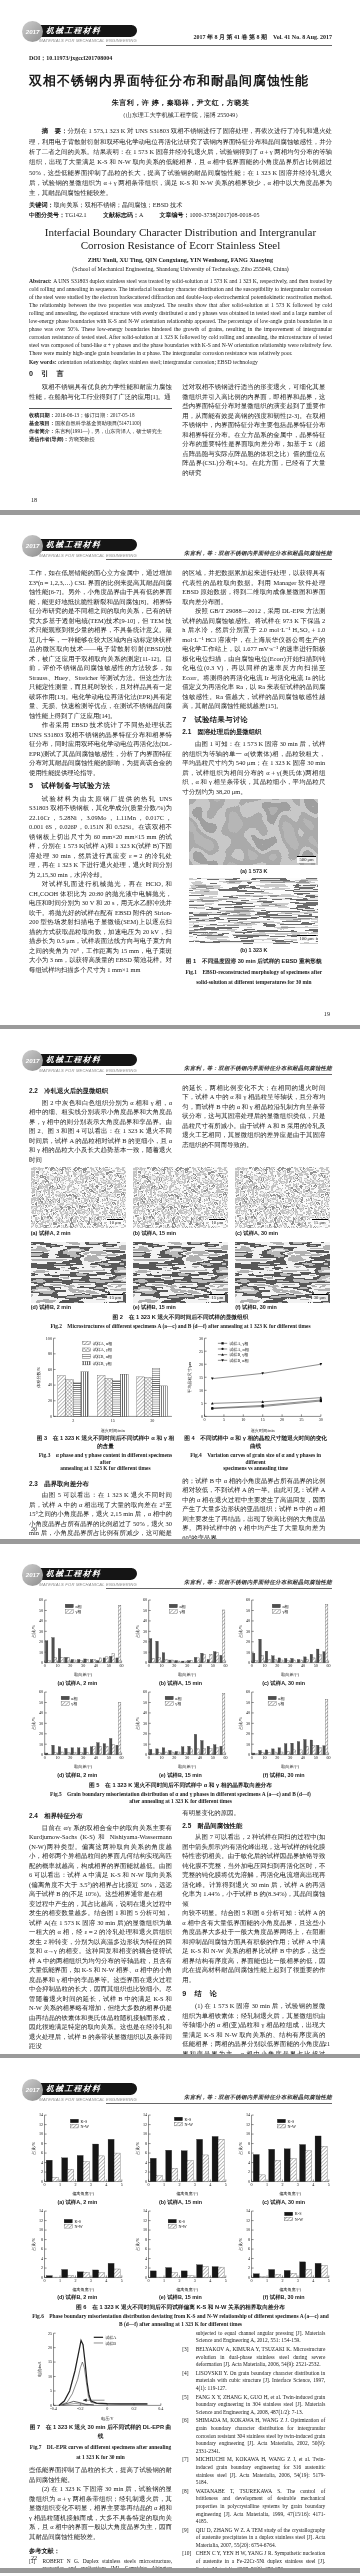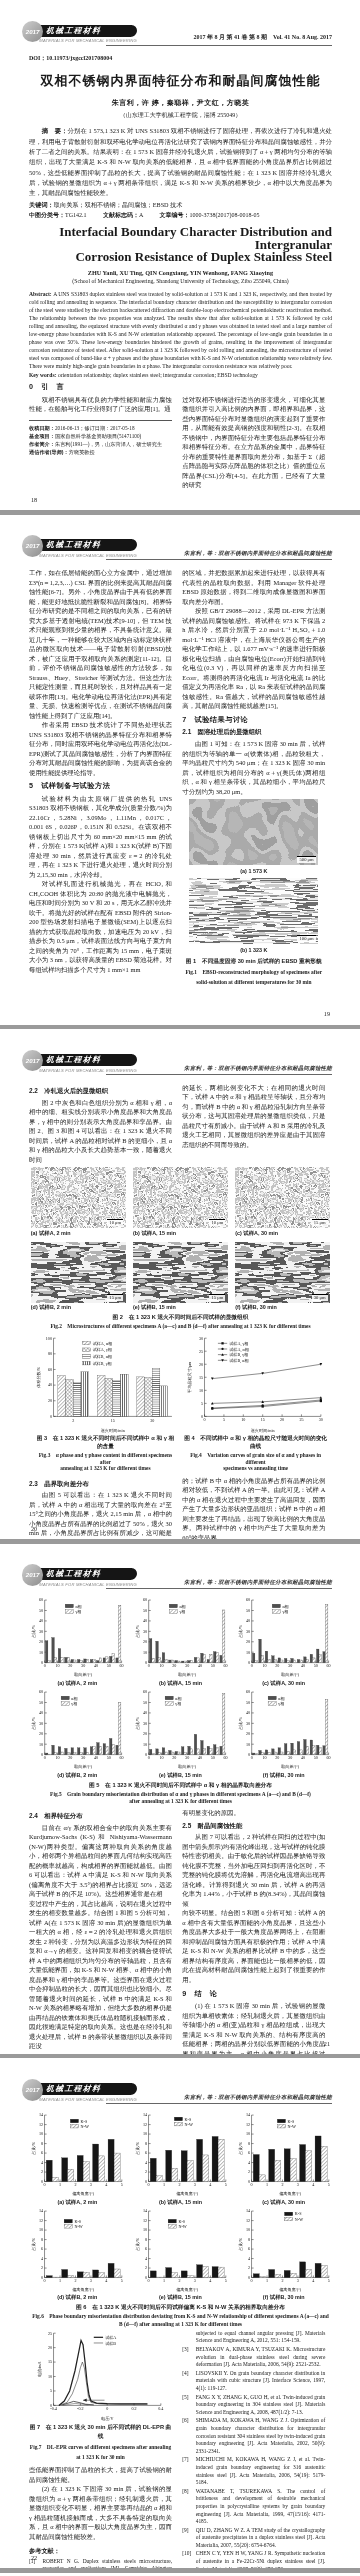--- a/index.html
+++ b/index.html
@@ -14,29 +14,29 @@
     font:italic bold 6.2px/21.6px "Liberation Sans",sans-serif;text-align:center;flex:none;position:relative;z-index:2;}
   .logo-main{margin-left:-4.1px;margin-top:4.1px;}
   .logo-banner{background:#151515;color:#fff;font:italic bold 7.7px/10.3px "Liberation Sans",sans-serif;
     padding:1px 8.2px 1px 7.2px;border-radius:1.5px 7.2px 7.2px 1.5px;letter-spacing:1.5px;transform:skewX(-4deg);}
   .logo-sub{font:italic 4.1px "Liberation Sans",sans-serif;color:#8a8a8a;letter-spacing:0.2px;margin-top:1.5px;white-space:nowrap;}
   .issue-line{position:absolute;right:0;bottom:7.2px;font-weight:bold;font-size:6px;}
   .running-title{position:absolute;right:0;bottom:7.2px;font-style:italic;font-weight:bold;font-size:5.4px;color:#333;letter-spacing:0.3px;}
   .head-rule{position:absolute;left:77px;right:0;bottom:4.1px;border-bottom:0.8px solid #666;}
   
   .doi{font-weight:bold;font-size:6px;margin:3.1px 0 9.3px;}
-  .title-cn{font-family:"Liberation Sans",sans-serif;font-weight:bold;font-size:13px;letter-spacing:1px;text-align:center;margin:3.1px 0 8.2px;}
+  .title-cn{font-family:"Liberation Sans",sans-serif;font-weight:bold;font-size:13px;letter-spacing:1px;text-align:left;margin:3.1px 0 8.2px;}
   .authors-cn{font-family:"Liberation Sans",sans-serif;font-weight:bold;font-size:7px;text-align:center;margin-bottom:3.1px;letter-spacing:0.5px;}
   .affil-cn{font-size:6px;text-align:center;margin-bottom:6.2px;}
   .abs-cn{font-size:6.4px;line-height:10.3px;text-align:justify;margin:0 0 2.1px;text-indent:2em;}
   .abs-cn b,.kw-cn b,.clc-line b{font-family:"Liberation Sans",sans-serif;}
   .kw-cn{font-size:6.2px;margin:0 0 1.5px;}
   .clc-line{font-size:6px;margin:0 0 6.2px;}
   .clc-line span{margin-right:8.2px;}
-  .title-en{font-weight:bold;font-size:13px;text-align:right;line-height:12.4px;margin:4.1px 0 5.2px;}
+  .title-en{font-weight:normal;font-size:11px;text-align:center;line-height:12.4px;margin:4.1px 0 5.2px;}
   .authors-en{font-weight:bold;font-size:6.2px;text-align:center;margin-bottom:2.6px;}
   .affil-en{font-size:5.7px;text-align:center;margin-bottom:5.2px;}
   .abs-en{font-size:5.6px;line-height:8px;text-align:justify;margin:0 0 2.1px;}
   .kw-en{font-size:5.6px;margin:0 0 4.1px;}
   
   .sec{font-family:"Liberation Sans",sans-serif;font-weight:bold;font-size:7.2px;margin:4.1px 0 3.1px;letter-spacing:0.5px;}
   .subsec{font-family:"Liberation Sans",sans-serif;font-weight:bold;font-size:6.4px;margin:3.1px 0 2.1px;}
   .twocol{display:flex;gap:10.3px;}
   .col{width:143px;flex:none;text-align:justify;font-size:6.4px;line-height:9.5px;}
   .para{margin:0;text-indent:2em;}
@@ -147,21 +147,21 @@
       <div class="issue-line">2017 年 8 月 第 41 卷 第 8 期　Vol. 41 No. 8 Aug. 2017</div>
       <div class="head-rule"></div>
     </header>
     <div class="doi">DOI：10.11973/jxgccl201708004</div>
     <h1 class="title-cn">双相不锈钢内界面特征分布和耐晶间腐蚀性能</h1>
     <div class="authors-cn">朱言利，许 婷，秦聪祥，尹文红，方晓英</div>
     <div class="affil-cn">（山东理工大学机械工程学院，淄博 255049）</div>
     <p class="abs-cn"><b>摘　要：</b><span>分别在 1 573,1 323 K 对 UNS S31803 双相不锈钢进行了固溶处理，再依次进行了冷轧和退火处理，利用电子背散射衍射和双环电化学动电位再活化法研究了该钢内界面特征分布和晶间腐蚀敏感性，并分析了二者之间的关系。结果表明：在 1 573 K 固溶并经冷轧退火后，试验钢得到了 α＋γ 两相均匀分布的等轴组织，出现了大量满足 K-S 和 N-W 取向关系的低能相界，且 α 相中低界面能的小角度晶界所占比例超过 50%，这些低能界面抑制了晶粒的长大，提高了试验钢的耐晶间腐蚀性能；在 1 323 K 固溶并经冷轧退火后，试验钢的显微组织为 α＋γ 两相条带组织，满足 K-S 和 N-W 关系的相界较少，α 相中以大角度晶界为主，其耐晶间腐蚀性能较差。</span></p>
     <p class="kw-cn"><b>关键词：</b><span>取向关系；双相不锈钢；晶间腐蚀；EBSD 技术</span></p>
     <p class="clc-line"><span><b>中图分类号：</b><span>TG142.1</span></span><span><b>文献标志码：</b><span>A</span></span><span><b>文章编号：</b><span>1000-3738(2017)08-0018-05</span></span></p>
-    <h2 class="title-en"><span>Interfacial Boundary Character Distribution and Intergranular</span><br><span>Corrosion Resistance of Duplex Stainless Steel</span></h2>
+    <h2 class="title-en"><span>Interfacial Boundary Character Distribution and Intergranular</span><br><span>Corrosion Resistance of Ecorr Stainless Steel</span></h2>
     <div class="authors-en">ZHU Yanli, XU Ting, QIN Congxiang, YIN Wenhong, FANG Xiaoying</div>
     <div class="affil-en">(School of Mechanical Engineering, Shandong University of Technology, Zibo 255049, China)</div>
     <p class="abs-en"><b>Abstract: </b><span>A UNS S31803 duplex stainless steel was treated by solid-solution at 1 573 K and 1 323 K, respectively, and then treated by cold rolling and annealing in sequence. The interfacial boundary character distribution and the susceptibility to intergranular corrosion of the steel were studied by the electron backscattered diffraction and double-loop electrochemical potentiokinetic reactivation method. The relationship between the two properties was analyzed. The results show that after solid-solution at 1 573 K followed by cold rolling and annealing, the equiaxed structure with evenly distributed α and γ phases was obtained in tested steel and a large number of low-energy phase boundaries with K-S and N-W orientation relationship appeared. The percentage of low-angle grain boundaries in α phase was over 50%. These low-energy boundaries hindered the growth of grains, resulting in the improvement of intergranular corrosion resistance of tested steel. After solid-solution at 1 323 K followed by cold rolling and annealing, the microstructure of tested steel was composed of band-like α + γ phases and the phase boundaries with K-S and N-W orientation relationship were relatively few. There were mainly high-angle grain boundaries in α phase. The intergranular corrosion resistance was relatively poor.</span></p>
     <p class="kw-en"><b>Key words: </b><span>orientation relationship; duplex stainless steel; intergranular corrosion; EBSD technology</span></p>
     <h3 class="sec">0　引　言</h3>
     <div class="twocol">
       <div class="col">
         <p class="para">双相不锈钢具有优良的力学性能和耐应力腐蚀性能，在船舶与化工行业得到了广泛的应用[1]。通</p>
         <div class="footnote">
           <div><b>收稿日期：</b><span>2016-06-13；修订日期：2017-05-18</span></div>

